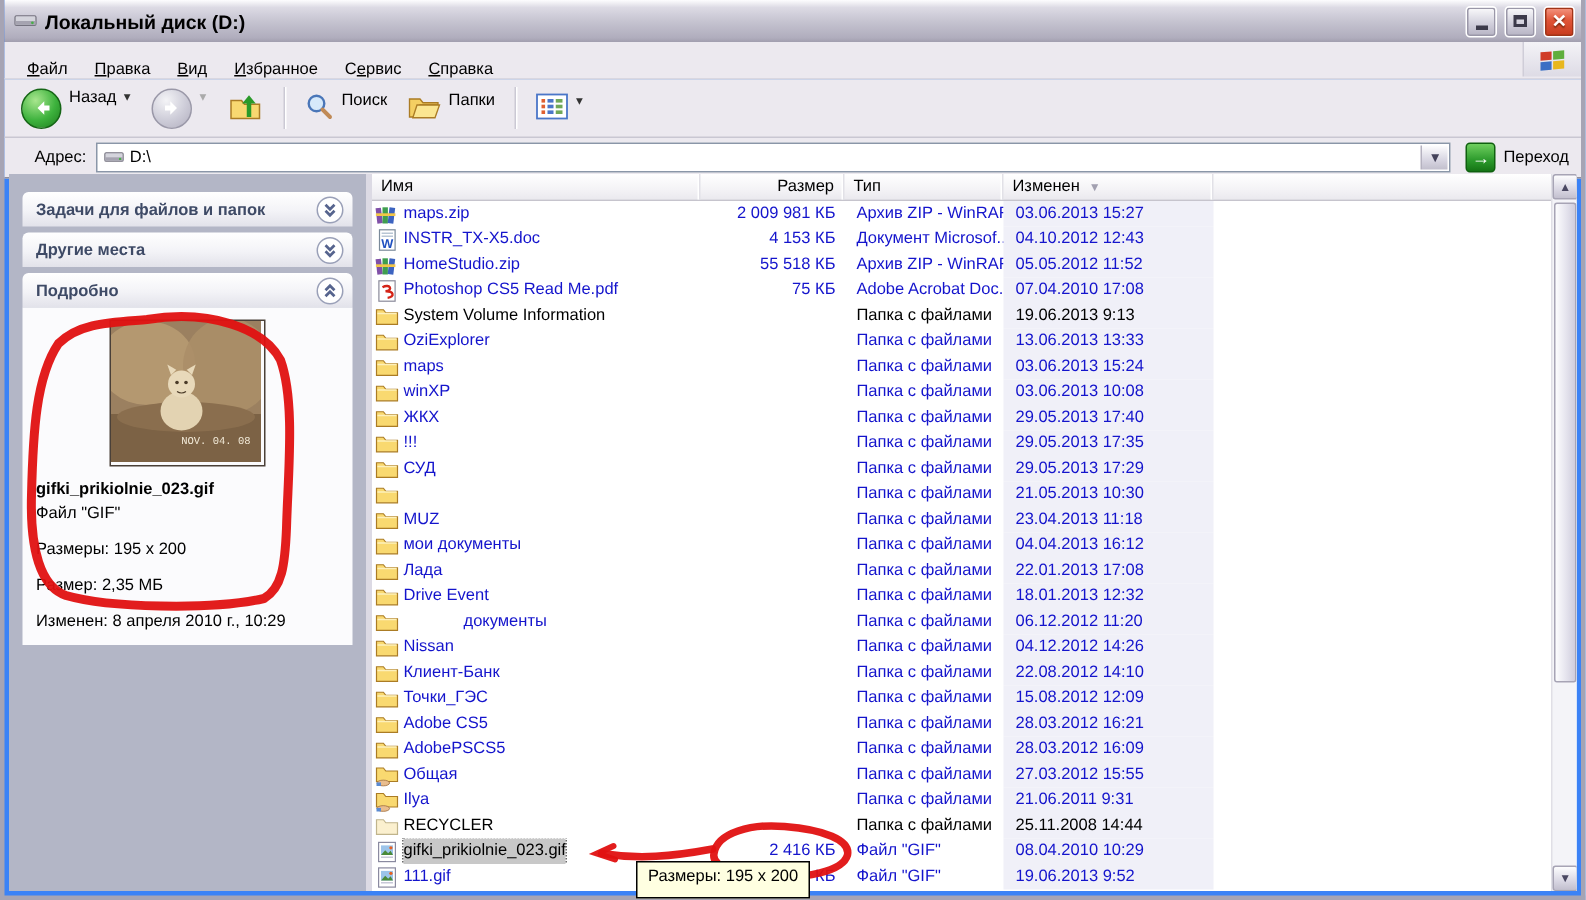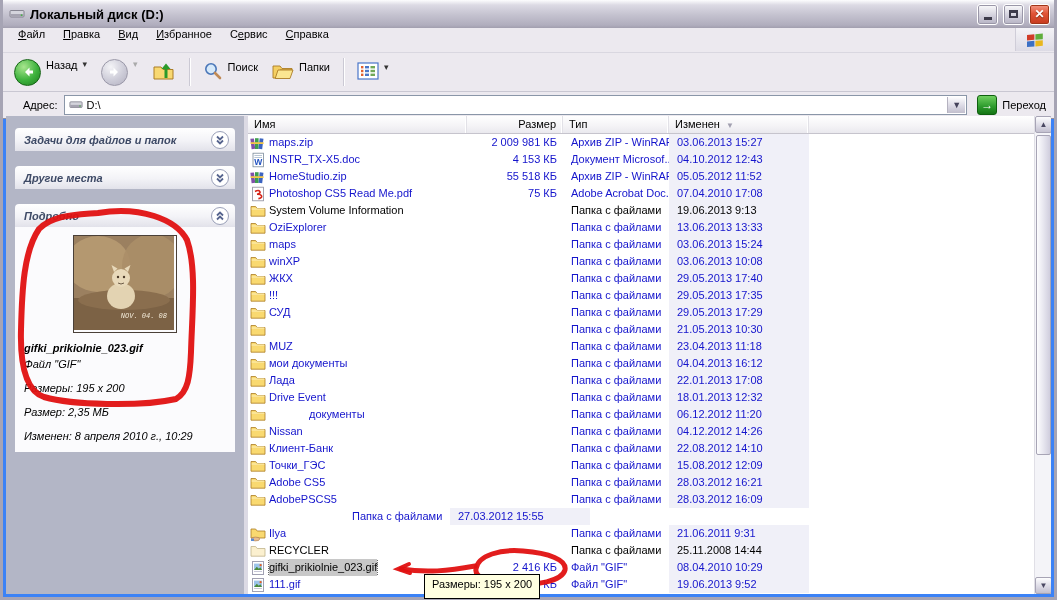--- a/index.html
+++ b/index.html
@@ -13,21 +13,21 @@
     background:linear-gradient(#fdfdfe,#dcdae4 18%,#c5c3d0 52%,#b0adbd 90%,#a19eae);}
   .titlebar .title{font-weight:bold;font-size:13px;color:#000;flex:1;}
   .winbtn{width:21px;height:21px;border-radius:3px;border:1px solid #fff;
     display:flex;align-items:center;justify-content:center;box-sizing:border-box;
     background:linear-gradient(#fbfbfc,#cfcdda 60%,#b6b3c3);box-shadow:0 0 0 1px #9a97a8 inset;}
   .winbtn.close{background:linear-gradient(#f49884,#e05437 45%,#c63a1d);box-shadow:0 0 0 1px #a03518 inset;}
   .glyph-min{width:8px;height:3px;background:#3c3a4a;margin-top:9px;}
   .glyph-max{width:9px;height:8px;border:2px solid #3c3a4a;border-top-width:3px;box-sizing:border-box;}
   .glyph-x{color:#fff;font-weight:bold;font-size:12px;line-height:1;text-shadow:0 1px 1px #802a10;}
   
-  .menubar{height:24px;display:flex;align-items:flex-start;padding-left:6px;background:#ece9ef;
+  .menubar{height:24px;display:flex;align-items:flex-end;padding-left:6px;background:#ece9ef;
            border-bottom:1px solid #d9d7e0;position:relative;}
   .menu-item{padding:4px 9px;color:#000;}
   .menulogo{position:absolute;right:0;top:0;width:38px;height:23px;display:flex;align-items:center;
             justify-content:center;border-left:1px solid #cfcdd8;background:linear-gradient(#f4f3f7,#dddbe5);}
   
   .toolbar{height:38px;display:flex;align-items:center;padding:0 6px;gap:4px;background:#ece9ef;
            border-bottom:1px solid #c9c7d2;}
   .tbtn{display:flex;align-items:flex-start;gap:5px;padding:2px 5px;color:#000;}
   .navcircle{width:27px;height:27px;border-radius:50%;display:flex;align-items:center;justify-content:center;
      background:radial-gradient(circle at 35% 28%,#a8e68e,#3db23d 55%,#1d7c1d);border:1px solid #156515;box-sizing:border-box;}
@@ -45,21 +45,21 @@
   .addr-dd{position:absolute;right:1px;top:1px;bottom:1px;width:17px;
       background:linear-gradient(#fdfdfe,#d8d6e2 60%,#c2bfcd);border-left:1px solid #b5b2c0;
       display:flex;align-items:center;justify-content:center;color:#44425a;font-size:9px;}
   .gobtn{display:flex;align-items:center;gap:5px;padding:0 4px;color:#000;}
   .goicon{width:18px;height:18px;border-radius:3px;display:flex;align-items:center;justify-content:center;
       background:linear-gradient(#6fcf5f,#2c9a2c 60%,#157515);border:1px solid #0f600f;color:#fff;font-weight:bold;font-size:12px;line-height:1;}
   
   .main{position:absolute;top:116px;left:3px;right:3px;bottom:3px;display:flex;background:#fff;}
   .sidebar{width:242px;background:#b3b6c6;padding:12px 9px 0 9px;box-sizing:border-box;
            border-right:4px solid #dcdae4;overflow:hidden;}
-  .panel{margin-bottom:15px;font-style:italic;}
+  .panel{margin-bottom:4px;}
   .panel-header{height:23px;display:flex;align-items:center;justify-content:space-between;padding:0 6px 0 9px;
      border-radius:4px 4px 0 0;background:linear-gradient(#ffffff,#f3f3f7 55%,#e2e2ea);
      color:#3e4a66;font-weight:bold;}
   .chevbtn{width:18px;height:18px;border-radius:50%;background:#fff;border:1px solid #9aa0b8;
      display:flex;align-items:center;justify-content:center;box-sizing:border-box;}
   .panel-body{background:#fbfbfd;padding:8px 9px 10px 9px;min-height:184px;}
   .preview{width:102px;height:96px;margin:0 auto;border:1px solid #4a4038;position:relative;display:block;}
   .dtl-name{font-weight:bold;color:#000;margin-top:9px;}
   .dtl-line{color:#000;margin-top:4px;}
   .dtl-line.sp{margin-top:12px;}
@@ -607,20 +607,30 @@
                   <path d="M1.6 6 H14.4" stroke="#fdf0bb" stroke-width="1"></path>
                 </svg>
               </span>
               <span class="nm blue">AdobePSCS5</span>
             </span>
             <span class="cell c-size blue"></span>
             <span class="cell c-type blue">Папка с файлами</span>
             <span class="cell c-date blue">28.03.2012 16:09</span>
           </div>
           <div class="row">
+            <span class="cell c-name">
+              <span class="ficon">
+                <svg width="16" height="16" viewBox="0 0 16 16">
+                  <path d="M1 3 h4.6 l1.6 2 H15 V12 H1 Z" fill="#f9d970" stroke="#ab7c25" stroke-width="0.8"></path>
+                  <ellipse cx="5.5" cy="13" rx="4.2" ry="1.9" fill="#e9bd8e" stroke="#a87848" stroke-width="0.6"></ellipse>
+                  <rect x="1" y="12.6" width="3" height="2.4" fill="#5a8ad2"></rect>
+                </svg>
+              </span>
+              <span class="nm blue">Общая</span>
+            </span>
             <span class="cell c-size blue"></span>
             <span class="cell c-type blue">Папка с файлами</span>
             <span class="cell c-date blue">27.03.2012 15:55</span>
           </div>
           <div class="row">
             <span class="cell c-name">
               <span class="ficon">
                 <svg width="16" height="16" viewBox="0 0 16 16">
                   <path d="M1 3 h4.6 l1.6 2 H15 V12 H1 Z" fill="#f9d970" stroke="#ab7c25" stroke-width="0.8"></path>
                   <ellipse cx="5.5" cy="13" rx="4.2" ry="1.9" fill="#e9bd8e" stroke="#a87848" stroke-width="0.6"></ellipse>

